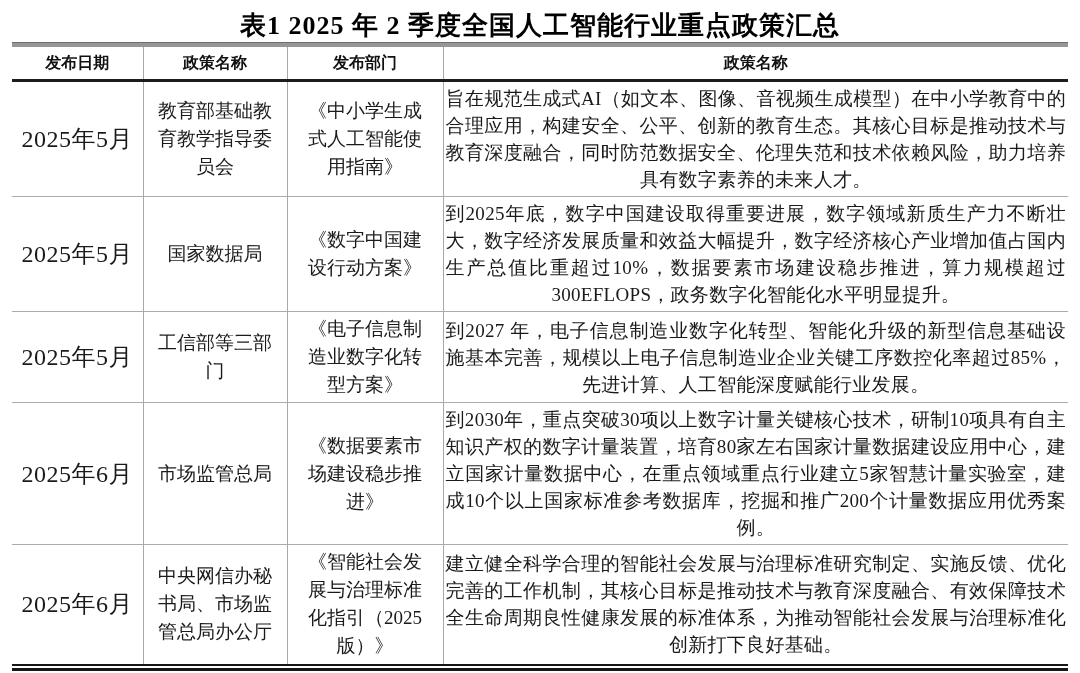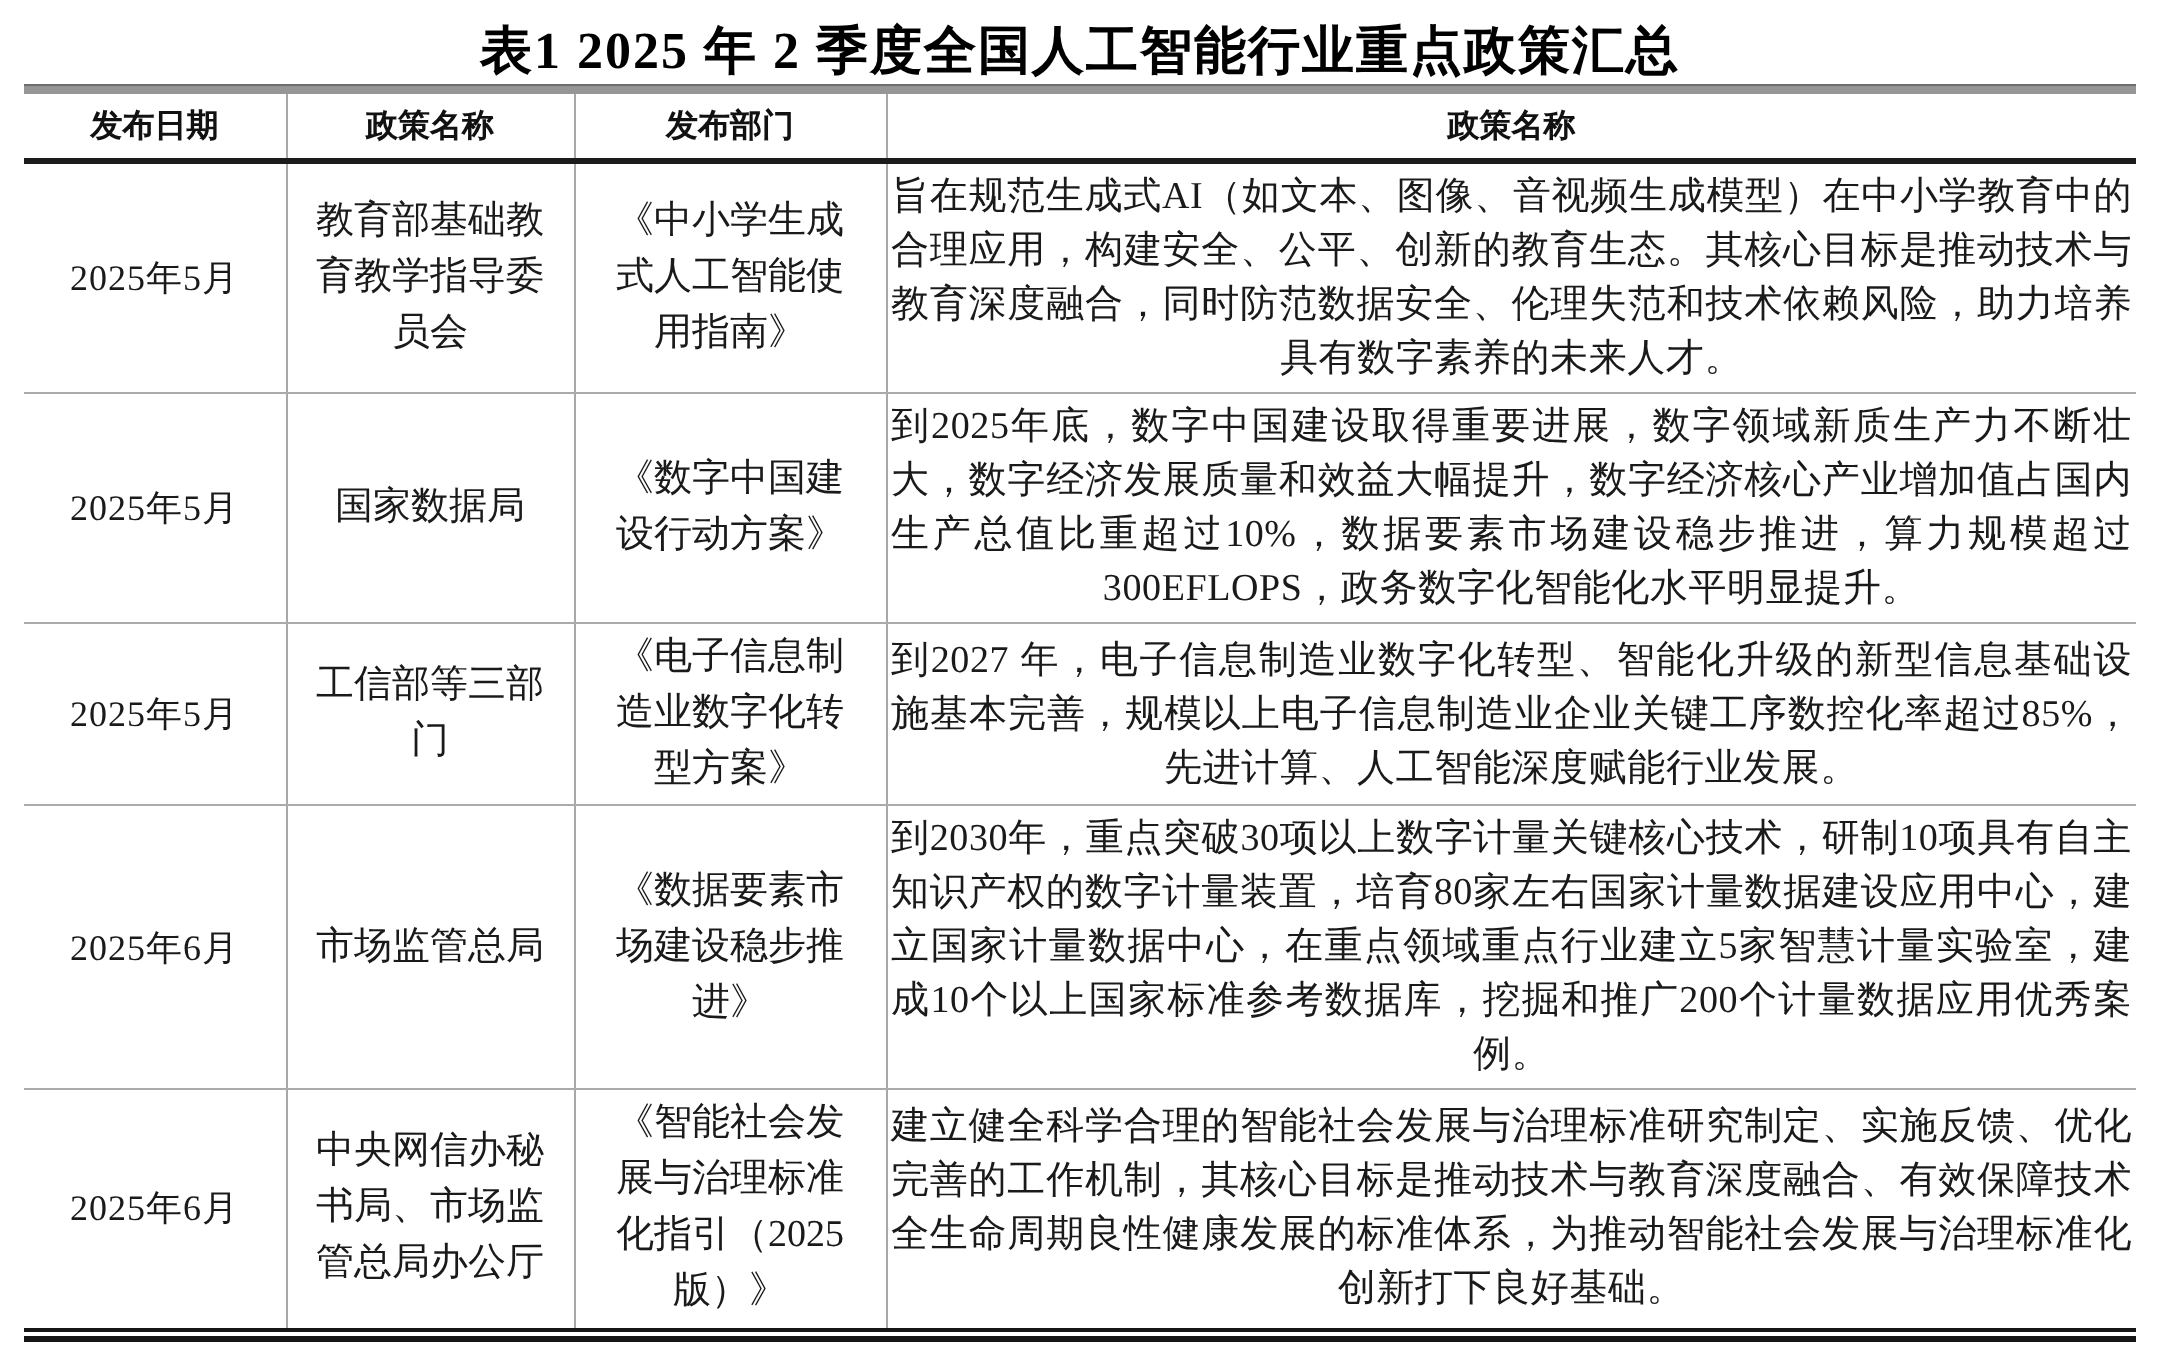--- a/index.html
+++ b/index.html
@@ -64,21 +64,21 @@
     border-bottom: 1px solid #ababab;
     vertical-align: middle;
     padding: 2px 4px;
     box-sizing: border-box;
   }
   tbody td:last-child { border-right: none; }
   tbody tr:last-child td { border-bottom: none; }
 
   td.cell-date {
     text-align: center;
-    font-size: 18px;
+    font-size: 24px;
     letter-spacing: 0.5px;
   }
   td.cell-name, td.cell-dept {
     text-align: center;
     line-height: 28px;
     padding: 2px 14px;
   }
   td.cell-content {
     text-align: justify;
     text-align-last: center;

